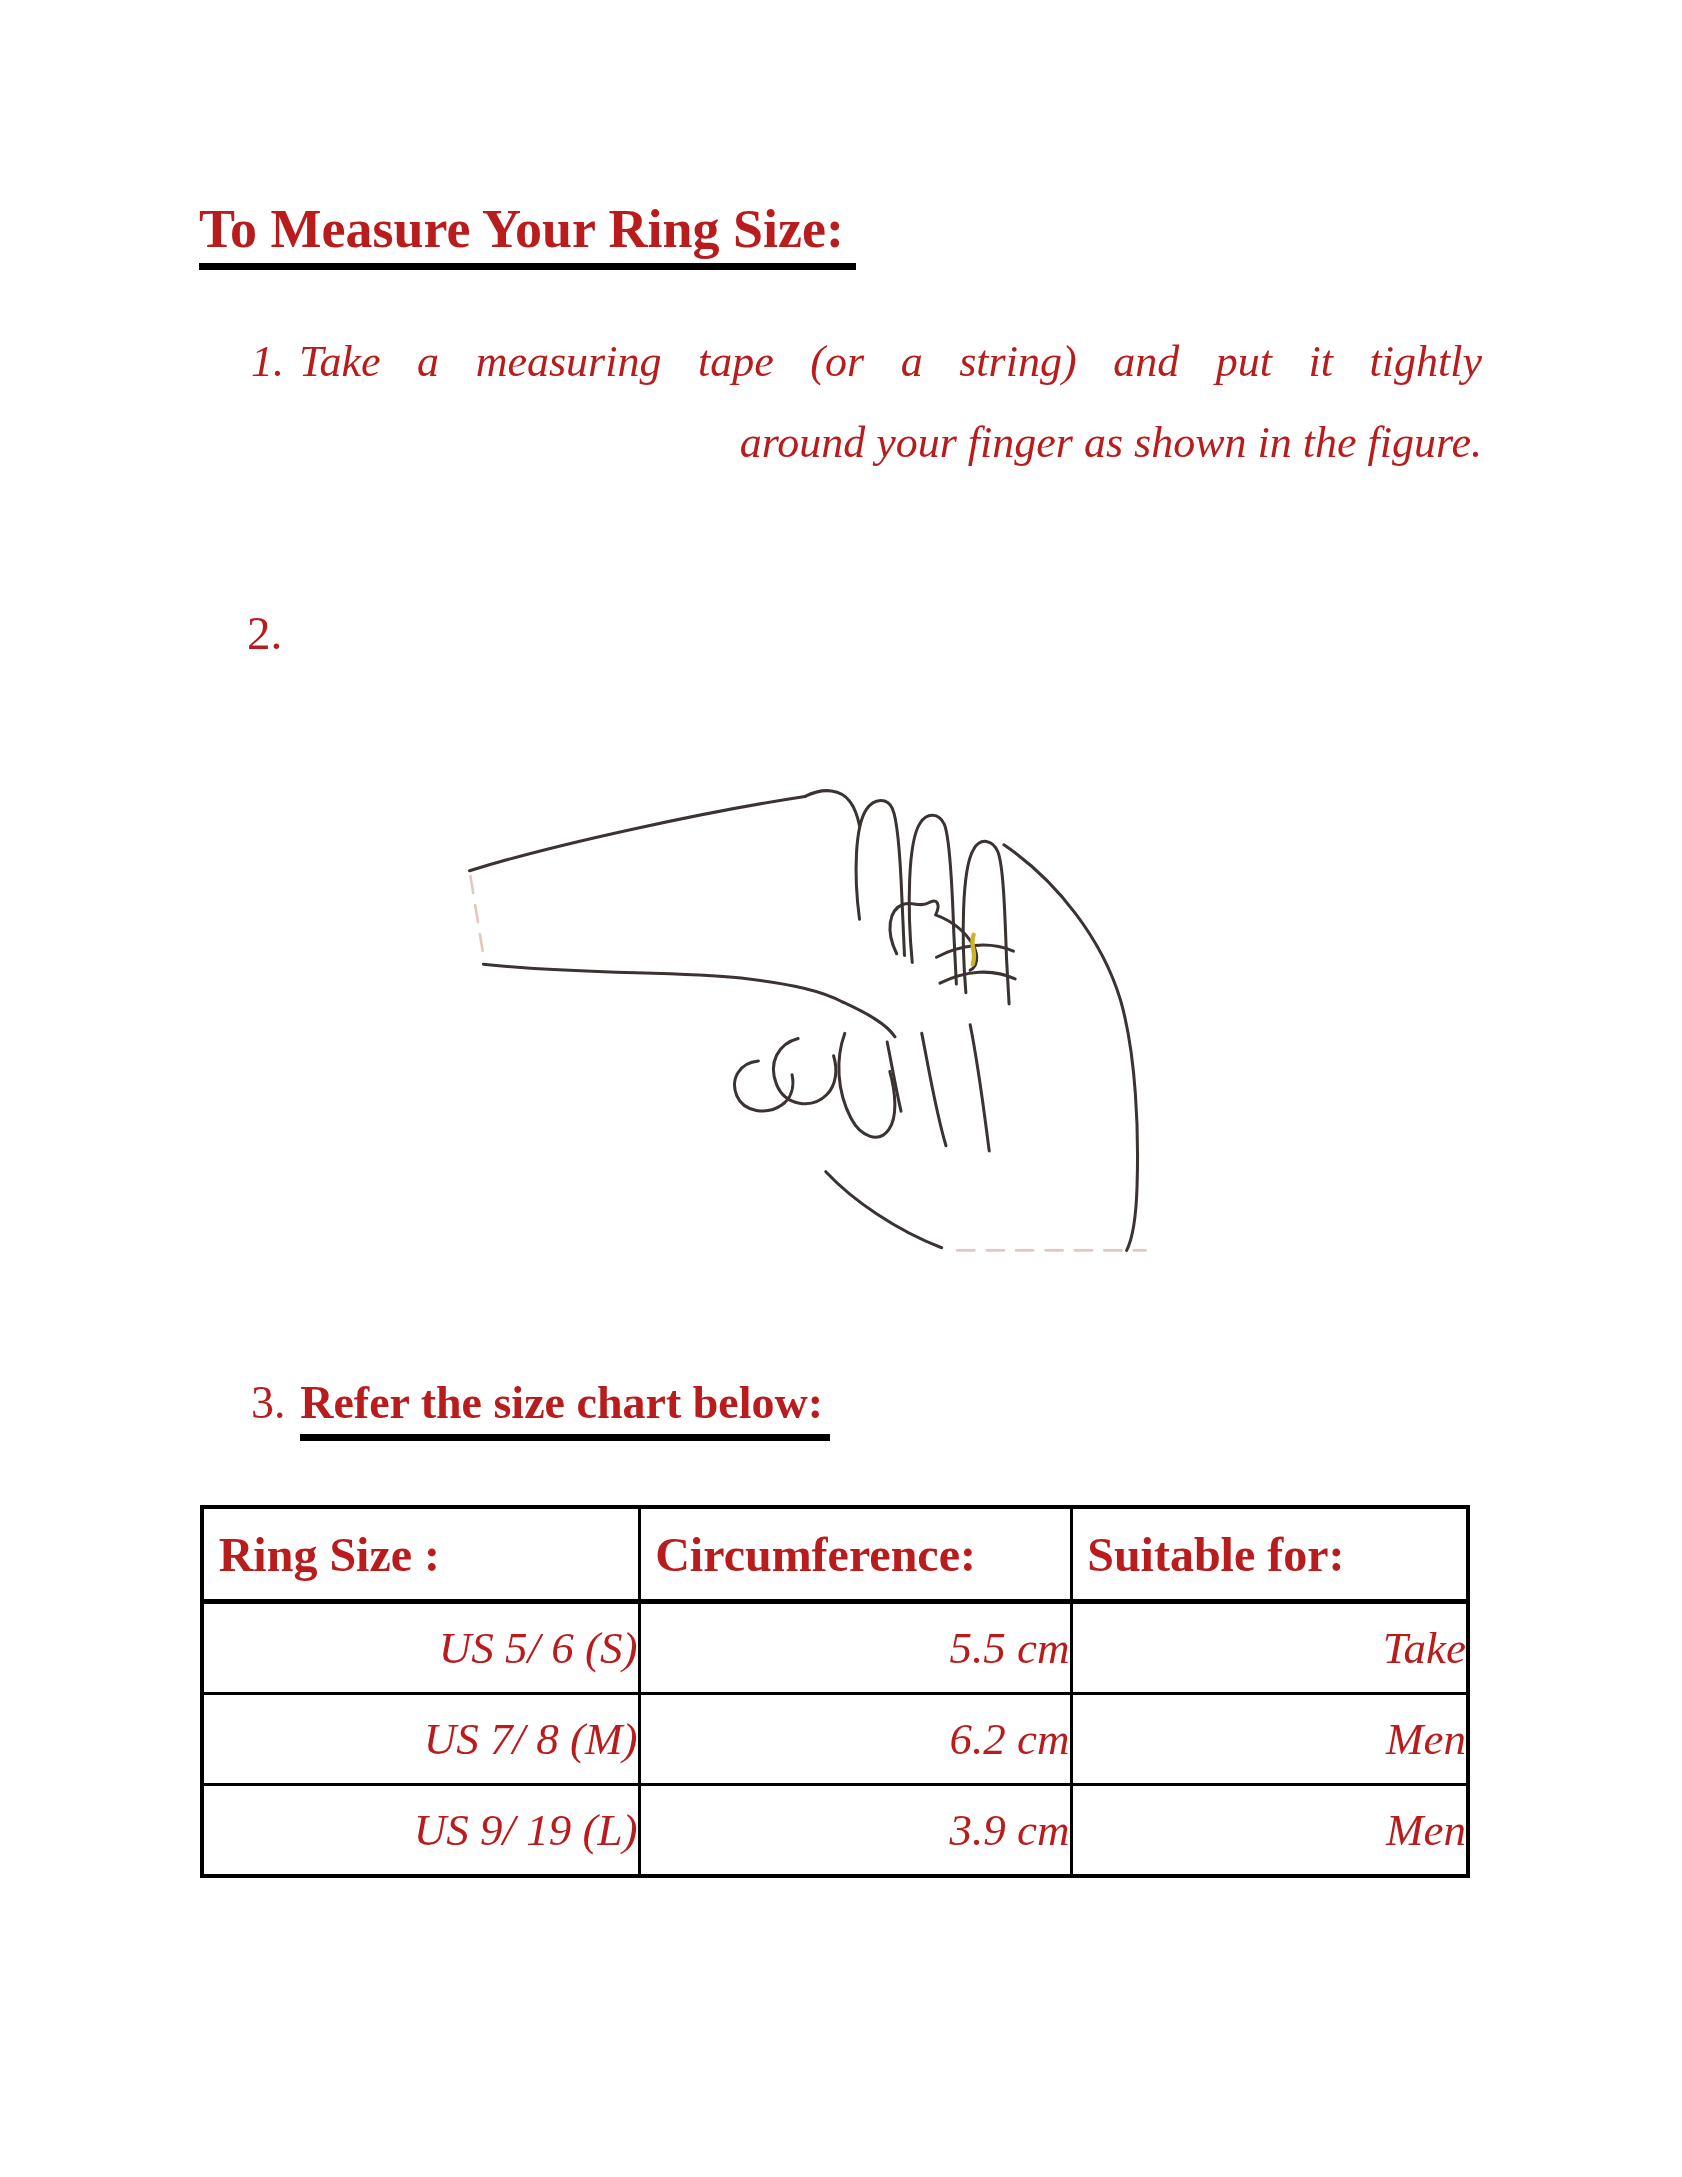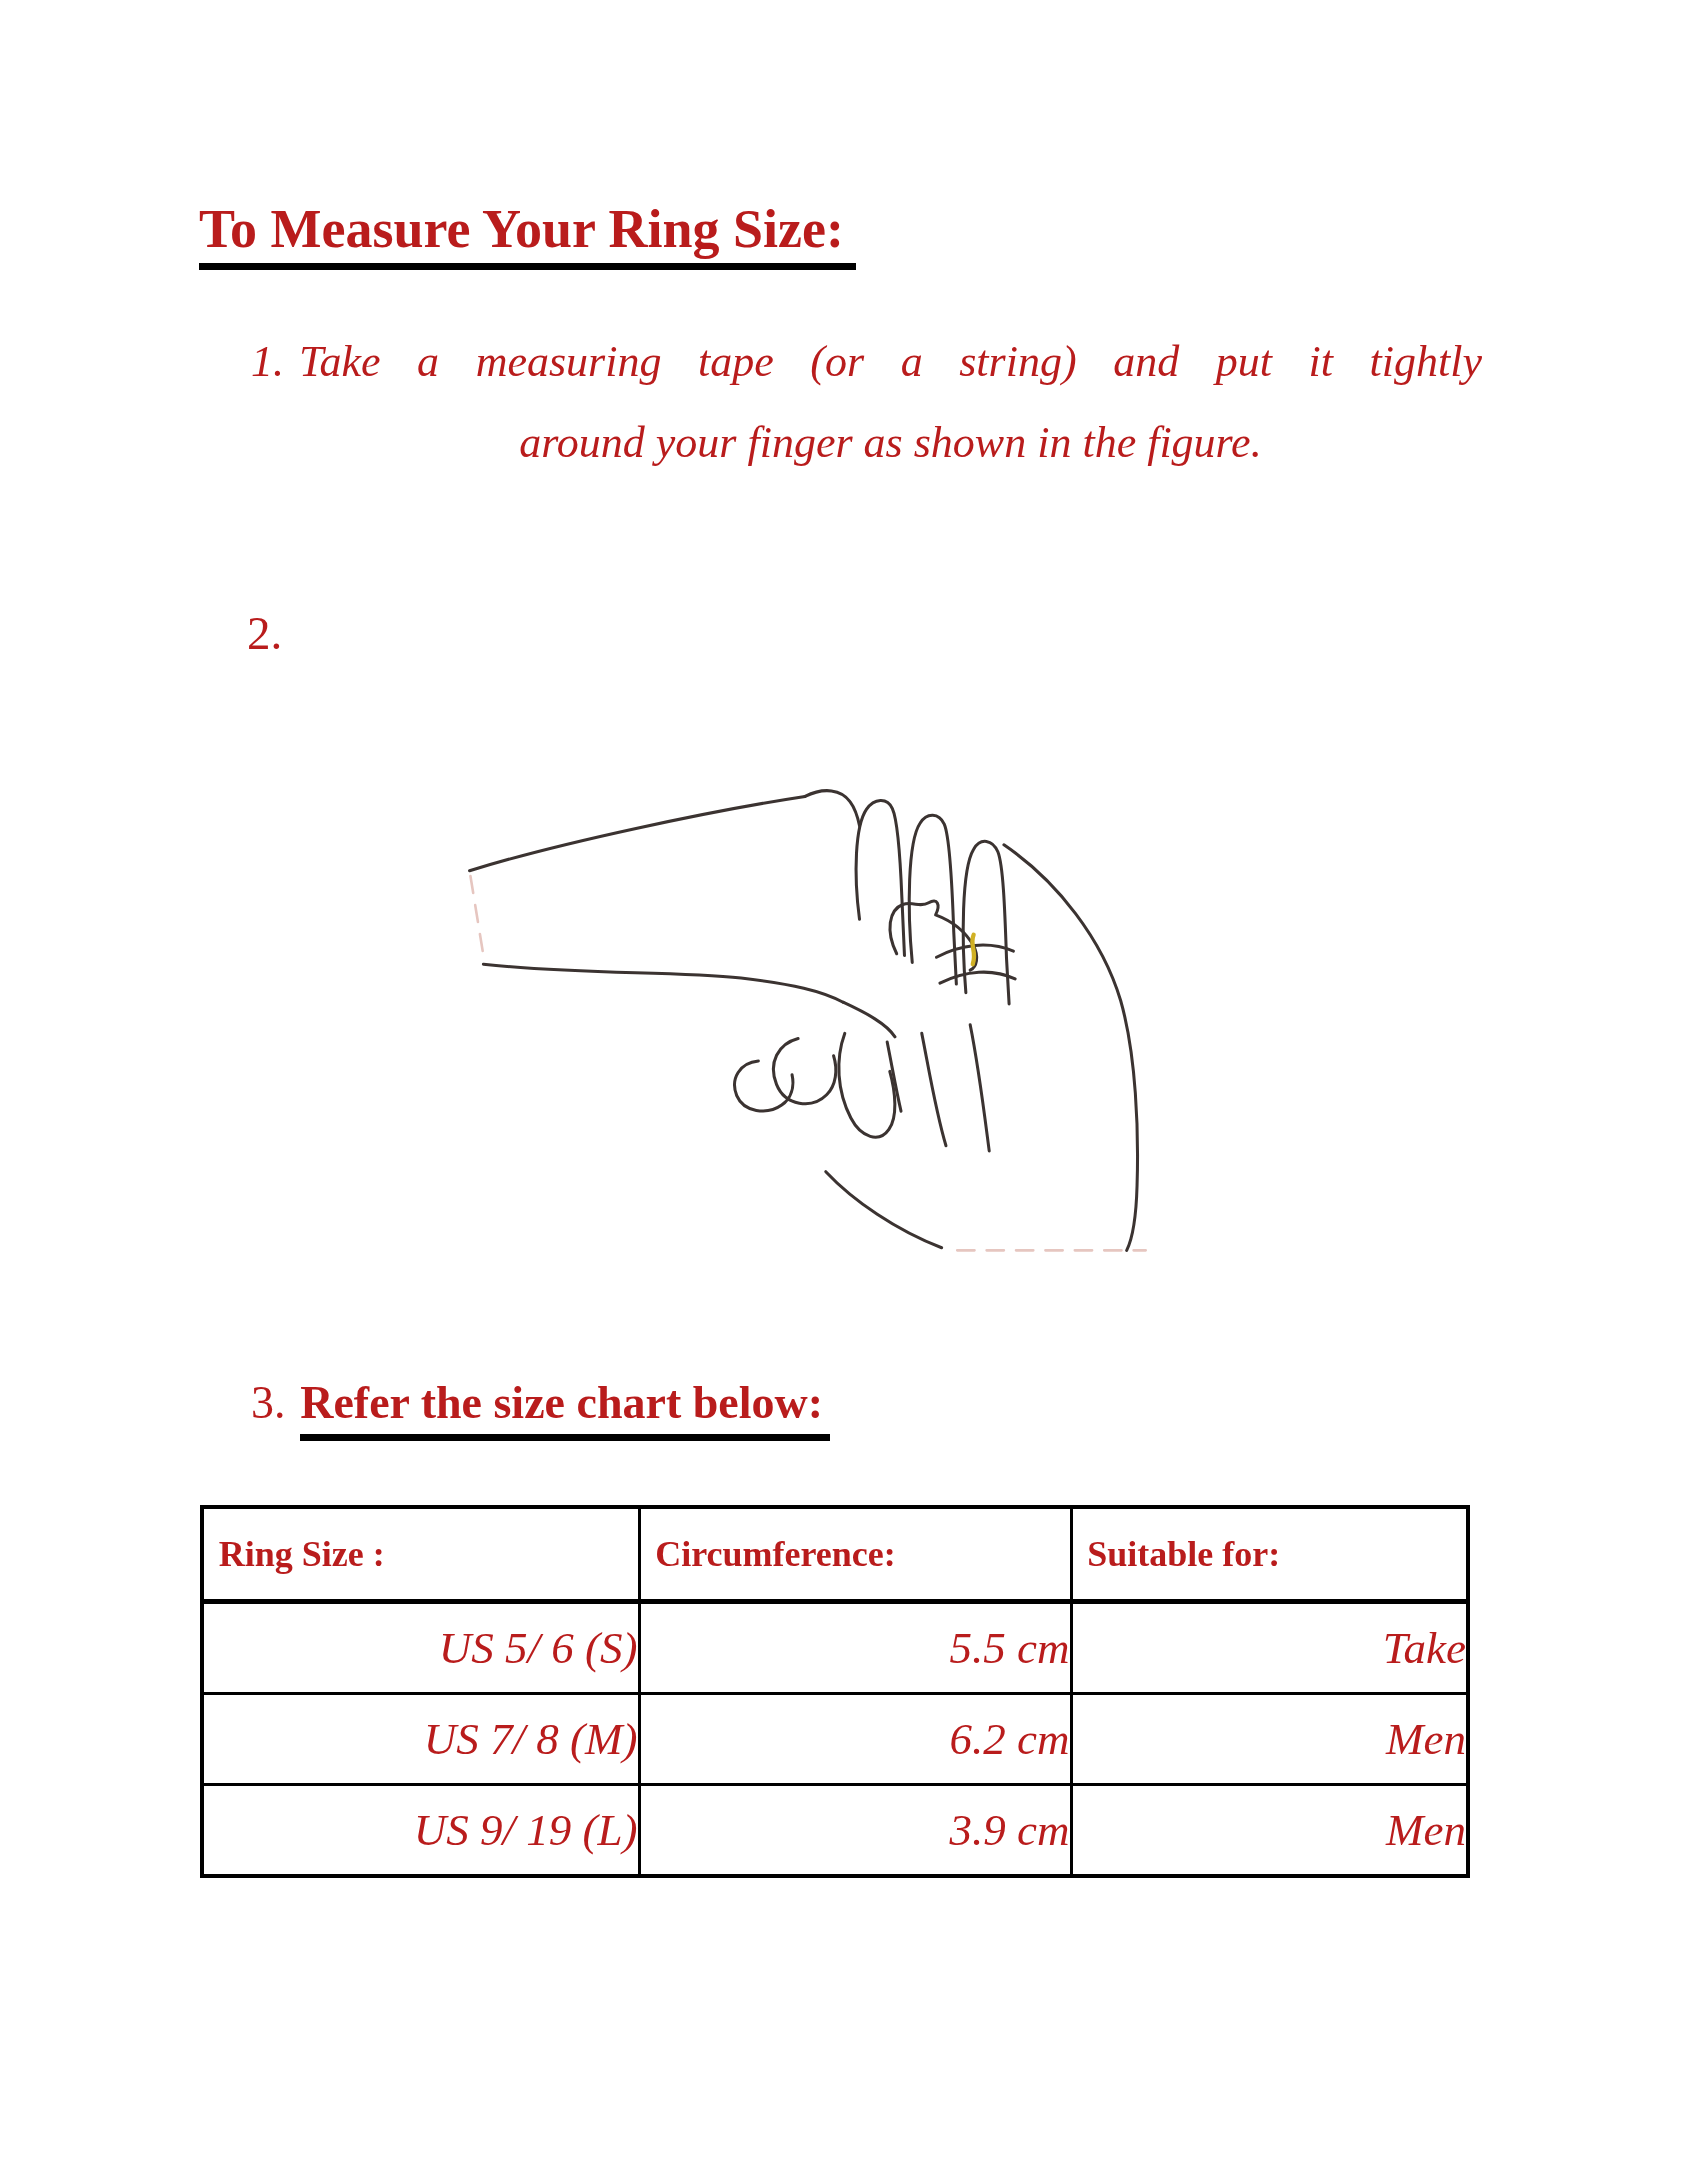--- a/index.html
+++ b/index.html
@@ -30,21 +30,21 @@
     top:322px;
     width:1231px;
     display:flex;
     font-style:italic;
     font-size:44px;
     line-height:1.84;
   }
   .step1 .num{width:48px;flex:0 0 48px;}
   .step1 .text{flex:1;}
   .step1 .line-just{display:block;text-align:justify;text-align-last:justify;}
-  .step1 .line-plain{display:block;text-align:center;}
+  .step1 .line-plain{display:block;text-align:right;}
   .step2{
     position:absolute;
     left:247px;
     top:610px;
     font-size:47px;
     line-height:1;
   }
   .figure{
     position:absolute;
     left:454px;
@@ -82,21 +82,21 @@
   .size-chart col.c2{width:432px;}
   .size-chart col.c3{width:397px;}
   .size-chart th,.size-chart td{
     border:3.5px solid #000;
     padding:0 0 0 14.7px;
     text-align:left;
     vertical-align:middle;
   }
   .size-chart thead th{
     height:90px;
-    font-size:36px;
+    font-size:48px;
     font-weight:bold;
     border-bottom:5.2px solid #000;
   }
   .size-chart tbody td{
     height:88px;
     font-size:45px;
     font-style:italic;
     text-align:right;
   }
 </style>

